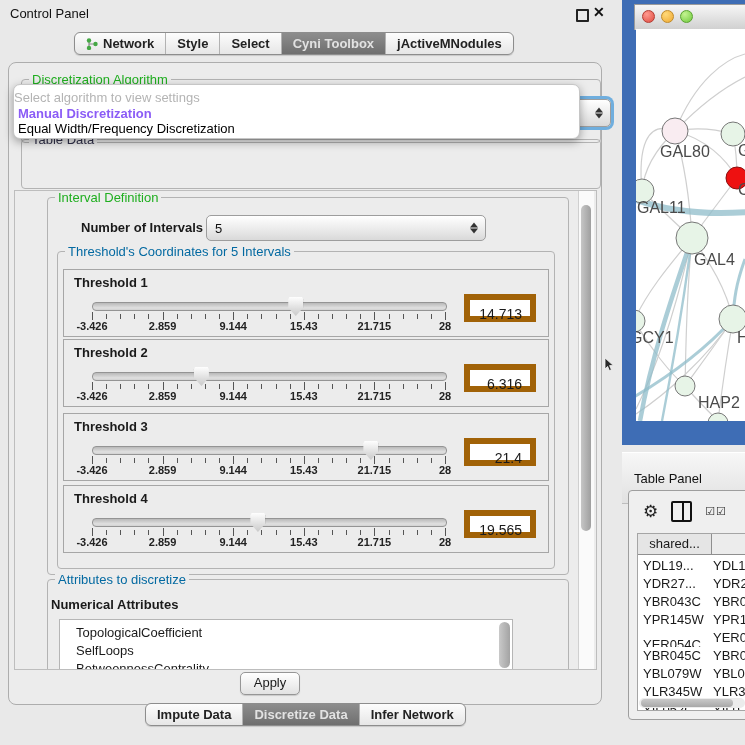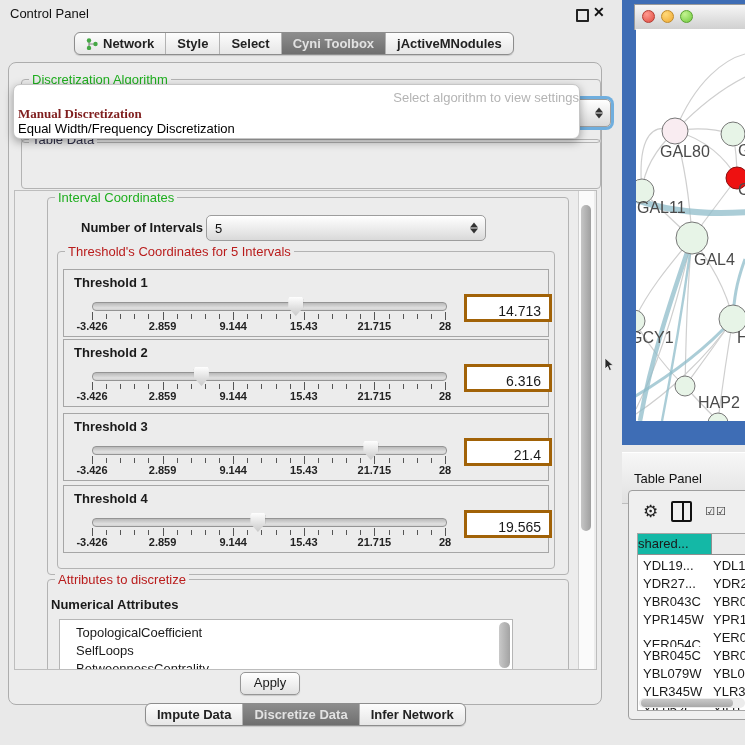--- a/index.html
+++ b/index.html
@@ -16,21 +16,21 @@
   .seg .segitem{padding:3px 11px;font-size:13px;font-weight:bold;color:#222;
        border-right:1px solid #b2b2b2;display:flex;align-items:center;gap:5px;white-space:nowrap;}
   .seg .segitem:last-child{border-right:none;}
   .seg .segitem.sel{background:linear-gradient(#8d8d8d,#6f6f6f);color:#e2e2e2;}
   
   .main-panel{left:8px;top:62px;width:592px;height:641px;background:#ececec;
        border:1px solid #adadad;border-radius:8px;}
   .groupbox{border:1px solid #b3b3b3;border-radius:4px;}
   .gtitle{position:absolute;font-size:13px;background:#ececec;padding:0 3px;line-height:14px;}
   .gtitle.green{color:#1fae1f;}
-  .gtitle.blue{color:#b91c1c;}
+  .gtitle.blue{color:#0369a1;}
   .gtitle.navy{color:#31314a;}
   .combo{background:linear-gradient(#ffffff,#e9e9e9 60%,#d9d9d9);border:1px solid #9d9d9d;
        border-radius:5px;font-size:13px;display:flex;align-items:center;padding:0 8px;color:#111;}
   .combo .arrows{position:absolute;right:7px;top:50%;transform:translateY(-50%);
        display:flex;flex-direction:column;gap:1px;}
   .combo .arrows i{display:block;width:0;height:0;border-left:4px solid transparent;
        border-right:4px solid transparent;}
   .combo .arrows .up{border-bottom:5px solid #333;}
   .combo .arrows .dn{border-top:5px solid #333;}
   .focus-ring{box-shadow:0 0 0 3px #6faede;}
@@ -47,38 +47,38 @@
   .thr-label{position:absolute;left:10px;top:5px;font-size:13px;font-weight:bold;}
   .track{position:absolute;left:28px;top:32px;width:353px;height:7px;border-radius:4px;
        border:1px solid #949494;background:linear-gradient(#b9b9b9,#e0e0e0 70%,#d2d2d2);}
   .thumb-pent{position:absolute;top:27px;width:15px;height:19px;
        background:linear-gradient(#fefefe,#c9c9c9);
        clip-path:polygon(8% 0,92% 0,100% 12%,100% 55%,50% 100%,0 55%,0 12%);
        filter:drop-shadow(0 0 1px #777);}
   .tick{position:absolute;width:1px;background:#555;}
   .ticklab{position:absolute;top:50px;width:60px;text-align:center;font-size:11px;
        font-weight:bold;color:#222;}
-  .valbox{position:absolute;left:400px;top:24px;width:88px;height:28px;background:#fff;
-       border:3px solid #a16207;font-size:14px;line-height:28px;text-align:right;
+  .valbox{position:absolute;left:400px;top:24px;width:72px;height:28px;background:#fff;
+       border:6px solid #a16207;font-size:14px;line-height:28px;text-align:right;
        padding-right:8px;box-sizing:border-box;}
   
   .attr-list{position:absolute;left:44px;top:428px;width:454px;height:120px;background:#fff;
        border:1px solid #b5b5b5;font-size:13px;padding-top:4px;box-sizing:border-box;}
   .attr-list .row{padding:1px 0 1px 16px;line-height:16px;}
   .attr-scroll{position:absolute;right:2px;top:2px;width:11px;height:46px;
        background:linear-gradient(90deg,#c9c9c9,#a3a3a3);border-radius:6px;}
   .apply-btn{left:240px;top:672px;width:58px;height:21px;border:1px solid #969696;
        border-radius:5px;background:linear-gradient(#ffffff,#e2e2e2);font-size:13px;
        text-align:center;line-height:20px;box-shadow:0 1px 1px rgba(0,0,0,.15);}
   
   .popup{left:13px;top:84px;width:565px;height:53px;background:#fff;border:1px solid #c6c6c6;
        border-radius:7px;box-shadow:0 3px 10px rgba(0,0,0,.35);z-index:50;}
-  .popup .hint{position:absolute;top:5px;left:0;width:100%;text-align:right;
+  .popup .hint{position:absolute;top:5px;left:0;width:100%;text-align:left;
        color:#b4b4b4;font-size:13px;}
-  .popup .it1{position:absolute;top:21px;left:4px;font-size:13px;font-weight:bold;color:#7f1d1d;font-family:Liberation Serif, serif;}
+  .popup .it1{position:absolute;top:21px;left:4px;font-size:13px;font-weight:bold;color:#8b5cf6;}
   .popup .it2{position:absolute;top:36px;left:4px;font-size:13px;color:#000;}
   
   .net-frame{left:622px;top:0;width:123px;height:445px;background:#3e6db5;}
   .net-titlebar{position:absolute;left:12px;top:4px;width:111px;height:25px;
        background:linear-gradient(#f6f6f6,#cfcfcf);border:1px solid #9a9a9a;border-bottom:none;}
   .tl{position:absolute;top:5px;width:13px;height:13px;border-radius:50%;box-sizing:border-box;}
   .net-canvas{position:absolute;left:14px;top:29px;width:109px;height:392px;background:#fff;
        overflow:hidden;}
   .tp-header{left:622px;top:452px;width:123px;height:52px;
        background:linear-gradient(#f7f7f7,#e1e1e1);border-top:1px solid #fff;
@@ -151,21 +151,21 @@
         </span>
     </div>
 
     <div class="abs groupbox" style="left:12px;top:76px;width:578px;height:48px;"></div>
     <div class="gtitle navy" style="left:20px;top:70px;">Table Data</div>
   </div>
 
   <div class="abs viewport" id="viewport">
 
     <div class="abs groupbox" style="left:32px;top:6px;width:520px;height:376px;"></div>
-    <div class="gtitle green" style="left:40px;top:0px;">Interval Coordinates</div>
+    <div class="gtitle green" style="left:40px;top:0px;">Interval Definition</div>
 
     <div class="abs" style="left:66px;top:29px;font-size:13px;font-weight:bold;">Number of Intervals</div>
     <div class="abs combo" style="left:191px;top:24px;width:262px;height:24px;">
       <span>5</span>
       <span class="arrows">
           <i class="up"></i>
           <i class="dn"></i>
         </span>
     </div>
 
@@ -414,21 +414,21 @@
   <div class="abs tp-header">Table Panel</div>
   <div class="abs tp-panel">
     <div class="tp-toolbar">
       <div class="gear">⚙</div>
       <div class="colicon"></div>
       <div class="cbx">☑☑</div>
     </div>
     <div class="tp-table" id="tpTable">
 
     <div class="tp-hrow">
-          <div class="tp-hcell" style="width: 74px; background: #14b8a6; text-align: left;">shared...</div>
+          <div class="tp-hcell" style="width: 74px; background: #e5e5e5; text-align: center;">shared...</div>
           <div class="tp-hcell" style="width: 60px; background: rgb(236, 236, 236); text-align: right; padding-right: 2px;">na</div>
         </div>
         <div class="tp-row" style="top: 23px;">
           <div class="tp-cell" style="width: 70px;">YDL19...</div>
           <div class="tp-cell" style="width: 50px;">YDL1</div>
         </div>
         <div class="tp-row" style="top: 41px;">
           <div class="tp-cell" style="width: 70px;">YDR27...</div>
           <div class="tp-cell" style="width: 50px;">YDR2</div>
         </div>

